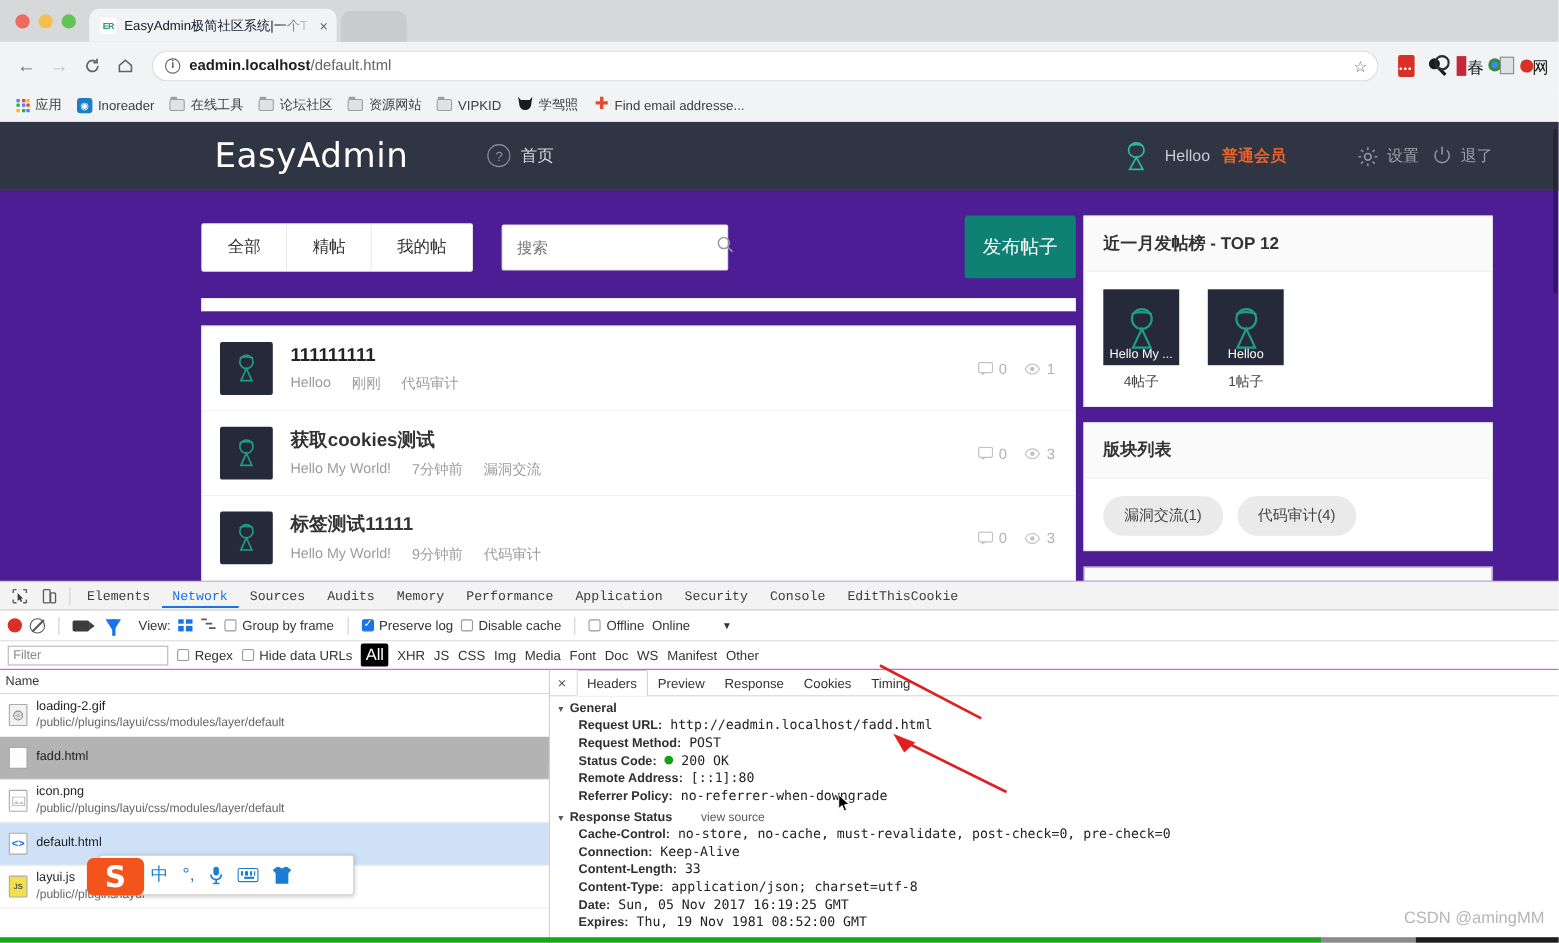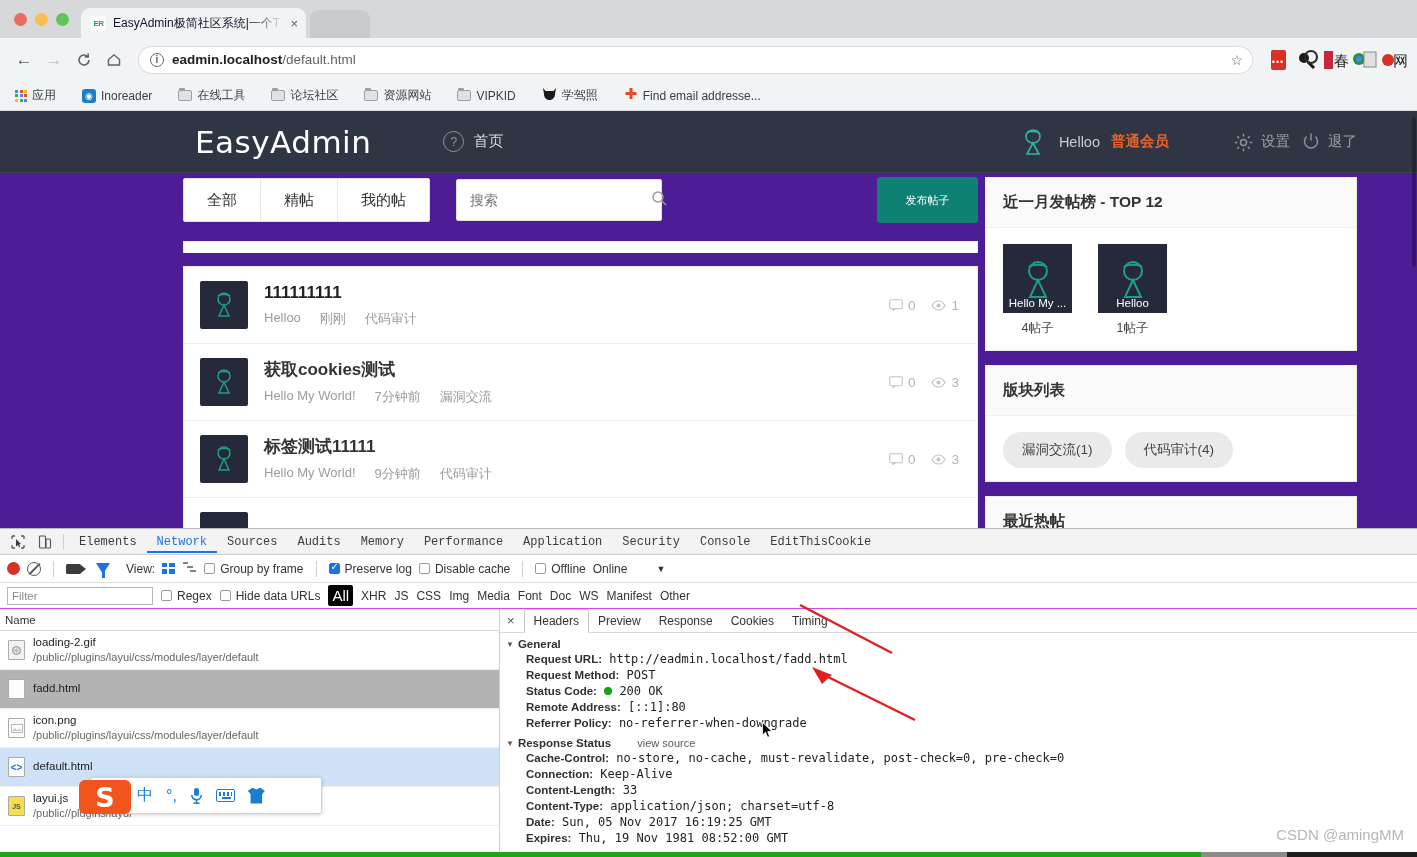--- a/index.html
+++ b/index.html
@@ -32,21 +32,21 @@
                font-size:10px; display:flex; align-items:center; justify-content:center; font-weight:bold; flex:0 0 auto;}
   .omni-url { font-size:13.5px; color:#202124; white-space:nowrap; }
   .omni-url .dimpath { color:#5f6368; }
   .omni-star { margin-left:auto; color:#5f6368; font-size:14px; }
   .ext-row { display:flex; align-items:center; gap:3px; padding-left:2px; }
   .ext { width:26px; height:26px; display:flex; align-items:center; justify-content:center;
          font-size:14px; overflow:hidden; }
   .ext-red { width:15px; height:20px; background:#d93025; border-radius:2px; color:#fff;
              font-size:9px; display:flex; align-items:flex-end; justify-content:center; padding-bottom:3px; letter-spacing:1px;}
 
-  .bookbar { height:30px; background:#f1f3f4; display:flex; align-items:center; gap:14px;
+  .bookbar { height:30px; background:#f1f3f4; display:flex; align-items:center; gap:2px;
              padding:0 9px; border-bottom:1px solid #dadce0; overflow:hidden; }
   .bk { display:flex; align-items:center; gap:5px; padding:3px 6px; border-radius:4px;
         font-size:12px; color:#3c4043; white-space:nowrap; }
   .bk-grid { display:grid; grid-template-columns:repeat(3,3px); grid-template-rows:repeat(3,3px);
              gap:1.5px; }
   .bk-grid i { background:#5f6368; border-radius:0.5px; display:block; width:3px; height:3px;}
   .bk-grid.color i:nth-child(1){background:#4285f4} .bk-grid.color i:nth-child(2){background:#ea4335}
   .bk-grid.color i:nth-child(3){background:#fbbc05} .bk-grid.color i:nth-child(4){background:#34a853}
   .bk-grid.color i:nth-child(5){background:#4285f4} .bk-grid.color i:nth-child(6){background:#ea4335}
   .bk-grid.color i:nth-child(7){background:#fbbc05} .bk-grid.color i:nth-child(8){background:#34a853}
@@ -70,33 +70,33 @@
   .ea-right { margin-left:auto; display:flex; align-items:center; gap:11px; padding-right:60px; }
   .ea-user-ico { width:30px; height:30px; display:flex; align-items:center; justify-content:center; }
   .ea-uname { color:#c9ccd2; font-size:14.5px; }
   .ea-badge { color:#e8622c; font-size:14.5px; font-weight:bold; }
   .ea-sp { width:42px; }
   .ea-gear { width:20px; height:20px; }
   .ea-pw { width:19px; height:19px; }
   .ea-link { color:#9ba0a9; font-size:14.5px; }
   .ea-item { display:flex; align-items:center; gap:8px; }
 
-  .ea-body { display:flex; padding:4px 55px 0 183px; gap:7px; }
+  .ea-body { display:flex; padding:4px 55px 0 183px; gap:7px;margin-top:19px; }
   .ea-main { width:795px; }
   .ea-toolbar { display:flex; align-items:center; gap:0; }
   .tabgrp { display:flex; background:#fff; border:1px solid #e2e2e2; border-radius:2px; }
   .tabgrp button { border:none; background:#fff; font-size:15px; color:#333; padding:0 23px; height:42px;
                    border-right:1px solid #e8e8e8; cursor:pointer; font-family:"Liberation Sans",sans-serif;}
   .tabgrp button:last-child { border-right:none; }
   .searchbox { width:200px; height:42px; background:#fff; border:1px solid #e2e2e2; margin-left:26px;
                display:flex; align-items:center; padding:0 13px; border-radius:2px; width:206px; }
   .searchbox input { border:none; outline:none; font-size:14px; color:#777; flex:1; background:transparent;
                      font-family:"Liberation Sans",sans-serif; }
-  .btn-post { margin-left:auto; background:#0e8074; color:#fff; border:none; height:46px; width:101px;
-              font-size:11px; border-radius:3px; cursor:pointer; font-family:Liberation Serif, serif;}
+  .btn-post { margin-left:auto; background:#0e8074; color:#fff; border:none; height:57px; width:101px;
+              font-size:17px; border-radius:3px; cursor:pointer; font-family:Liberation Serif, serif;}
   .strip { height:12px; background:#fff; margin-top:18px; border:1px solid #ececec; border-bottom:none; }
   .postlist { background:#fff; border:1px solid #ececec; margin-top:13px; }
   .post { display:flex; align-items:center; padding:14px 18px 14px 16px; border-bottom:1px solid #efefef; gap:16px; }
   .avatar { width:48px; height:48px; background:#25293a; border-radius:2px; flex:0 0 auto;
             display:flex; align-items:center; justify-content:center; }
   .post-body { flex:1; min-width:0; }
   .post-title { font-size:17px; color:#333; font-weight:bold; margin-bottom:7px; }
   .post-title.plain { font-weight:bold; color:#222; }
   .post-meta { display:flex; gap:19px; font-size:13px; color:#9c9c9c; }
   .post-stats { display:flex; align-items:center; gap:16px; color:#b4b4b4; font-size:13.5px; }

